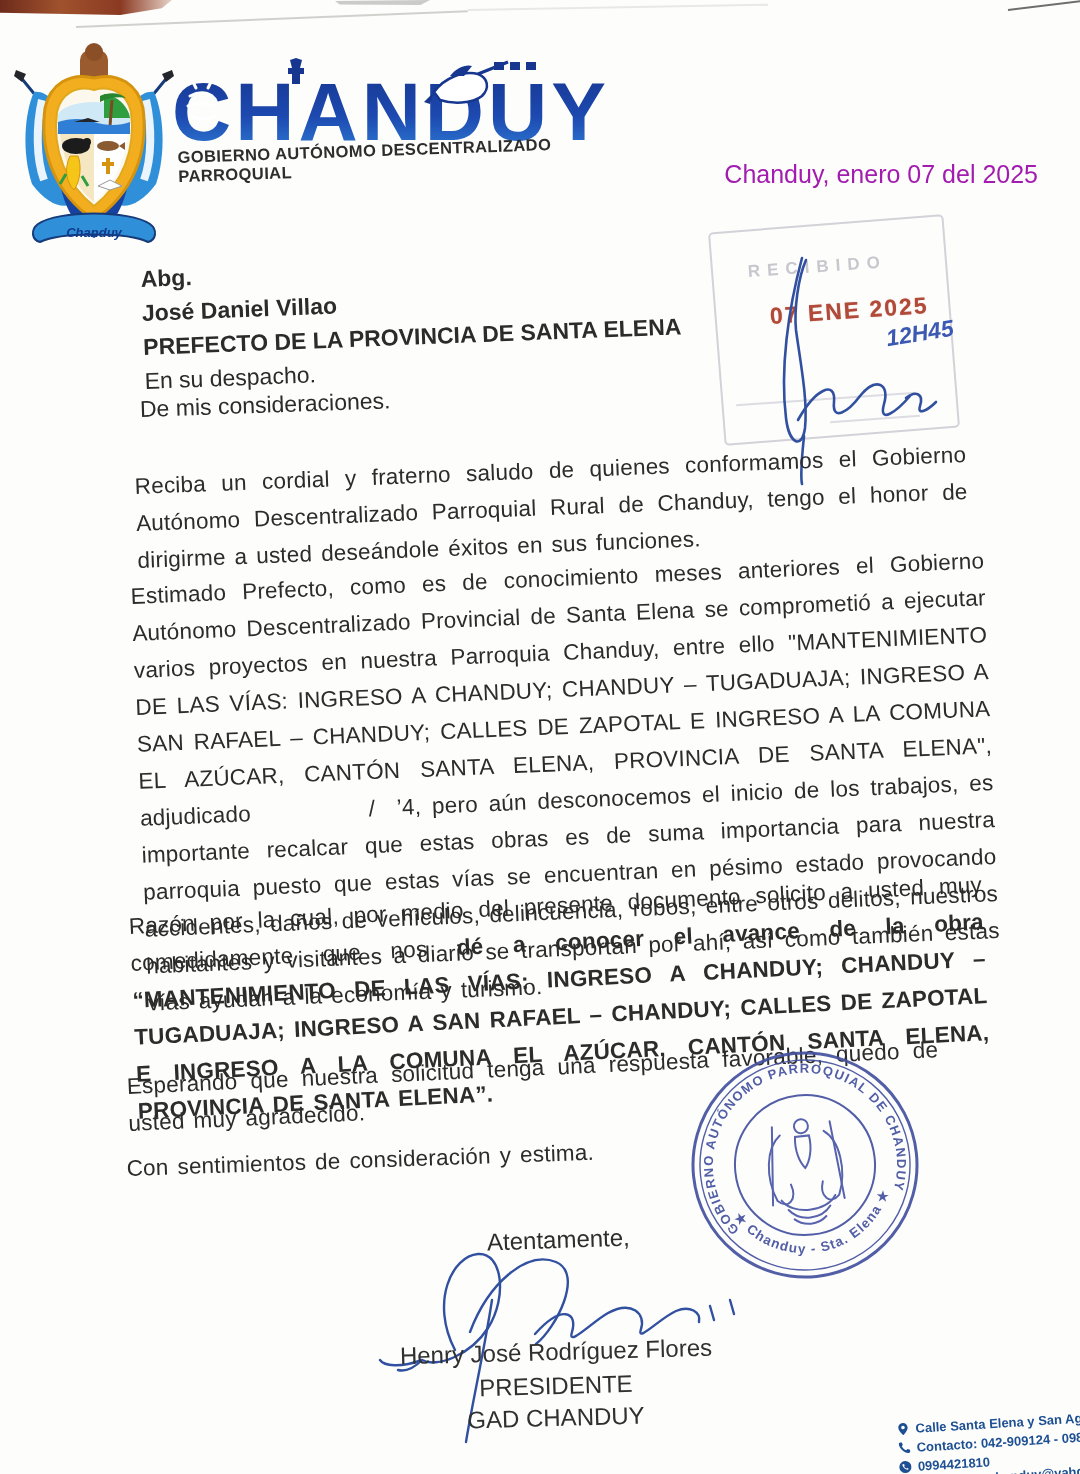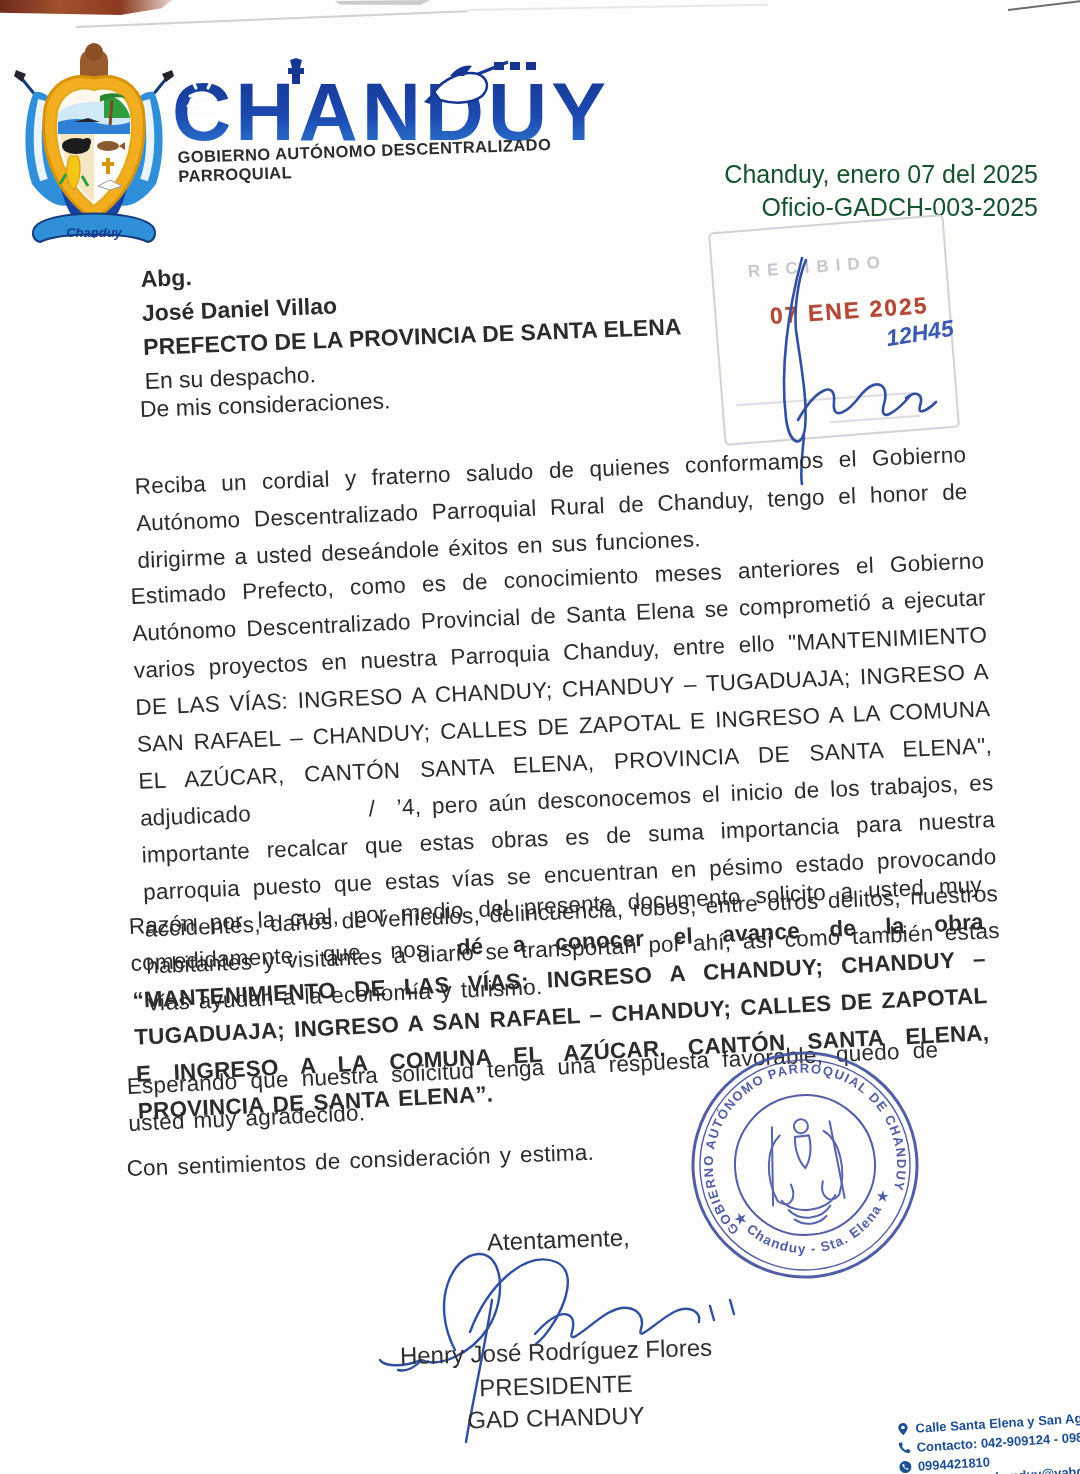--- a/index.html
+++ b/index.html
@@ -13,21 +13,21 @@
     clip-path:polygon(0 20%,100% 0,90% 100%,5% 90%);}
   .fold-line{position:absolute;height:1.5px;background:#b9b9b4;transform-origin:left center;}
   .fold-1{left:76px;top:26px;width:392px;transform:rotate(-2.3deg);opacity:.65;}
   .fold-2{left:468px;top:9px;width:300px;transform:rotate(-1deg);opacity:.3;}
   .fold-3{left:1008px;top:9px;width:74px;transform:rotate(-7deg);background:#4a4a46;opacity:.8;height:2px;}
   
   .coat{position:absolute;left:8px;top:34px;}
   .logo-svg{position:absolute;left:172px;top:58px;}
   .tagline{position:absolute;left:178px;top:148px;width:460px;font-weight:bold;font-size:16.5px;
     letter-spacing:.4px;color:#2d2d2d;transform:rotate(-2deg);transform-origin:left center;}
-  .dateblock{position:absolute;right:42px;top:158px;text-align:right;font-size:25px;color:#14532d;
+  .dateblock{position:absolute;right:42px;top:158px;text-align:right;font-size:25px;color:#a21caf;
     line-height:33px;}
   
   .rs-box{position:absolute;left:716px;top:223px;width:232px;height:210px;border:2px solid #d2d2d8;
     border-radius:5px;transform:rotate(-4.5deg);}
   .rs-line{position:absolute;left:736px;top:398px;width:180px;height:1.5px;background:#dcdce2;transform:rotate(-4deg);}
   .rs-line2{position:absolute;left:830px;top:418px;width:90px;height:1.5px;background:#dcdce2;transform:rotate(-4deg);}
   .rs-label{position:absolute;left:748px;top:262px;font-size:17px;font-weight:bold;letter-spacing:7px;
     color:#c7c7ce;transform:rotate(-4deg);transform-origin:left center;}
   .rs-date{position:absolute;left:770px;top:303px;font-size:23px;font-weight:bold;letter-spacing:2px;
     color:#b14a39;transform:rotate(-4deg);transform-origin:left center;text-shadow:0 0 1px rgba(177,74,57,.6);}
@@ -145,21 +145,20 @@
       <path d="M262,34 C272,20 292,12 306,16 C316,20 318,30 310,38 C300,46 280,46 268,42 Z" fill="#ffffff" stroke="#16368f" stroke-width="2.5"></path>
       <path d="M306,16 L336,4" stroke="#16368f" stroke-width="3" fill="none"></path>
       <path d="M278,18 C284,10 294,6 300,8 L292,18 Z" fill="#16368f"></path>
       <path d="M262,34 l-10,10 6,2 Z" fill="#16368f"></path>
     </g>
   </svg>
   <div class="tagline">GOBIERNO AUTÓNOMO DESCENTRALIZADO PARROQUIAL</div>
 
   <div class="dateblock">
     <div>Chanduy, enero 07 del 2025</div>
-    <div>Oficio-GADCH-003-2025</div>
   </div>
 
   <div class="rs-box"></div>
   <div class="rs-line"></div>
   <div class="rs-line2"></div>
   <div class="rs-label">RECIBIDO</div>
   <div class="rs-date">07 ENE 2025</div>
   <div class="rs-time">12H45</div>
 
   <svg class="sig-ink" style="left:720px;top:230px;" width="280" height="260" viewBox="0 0 280 260">

